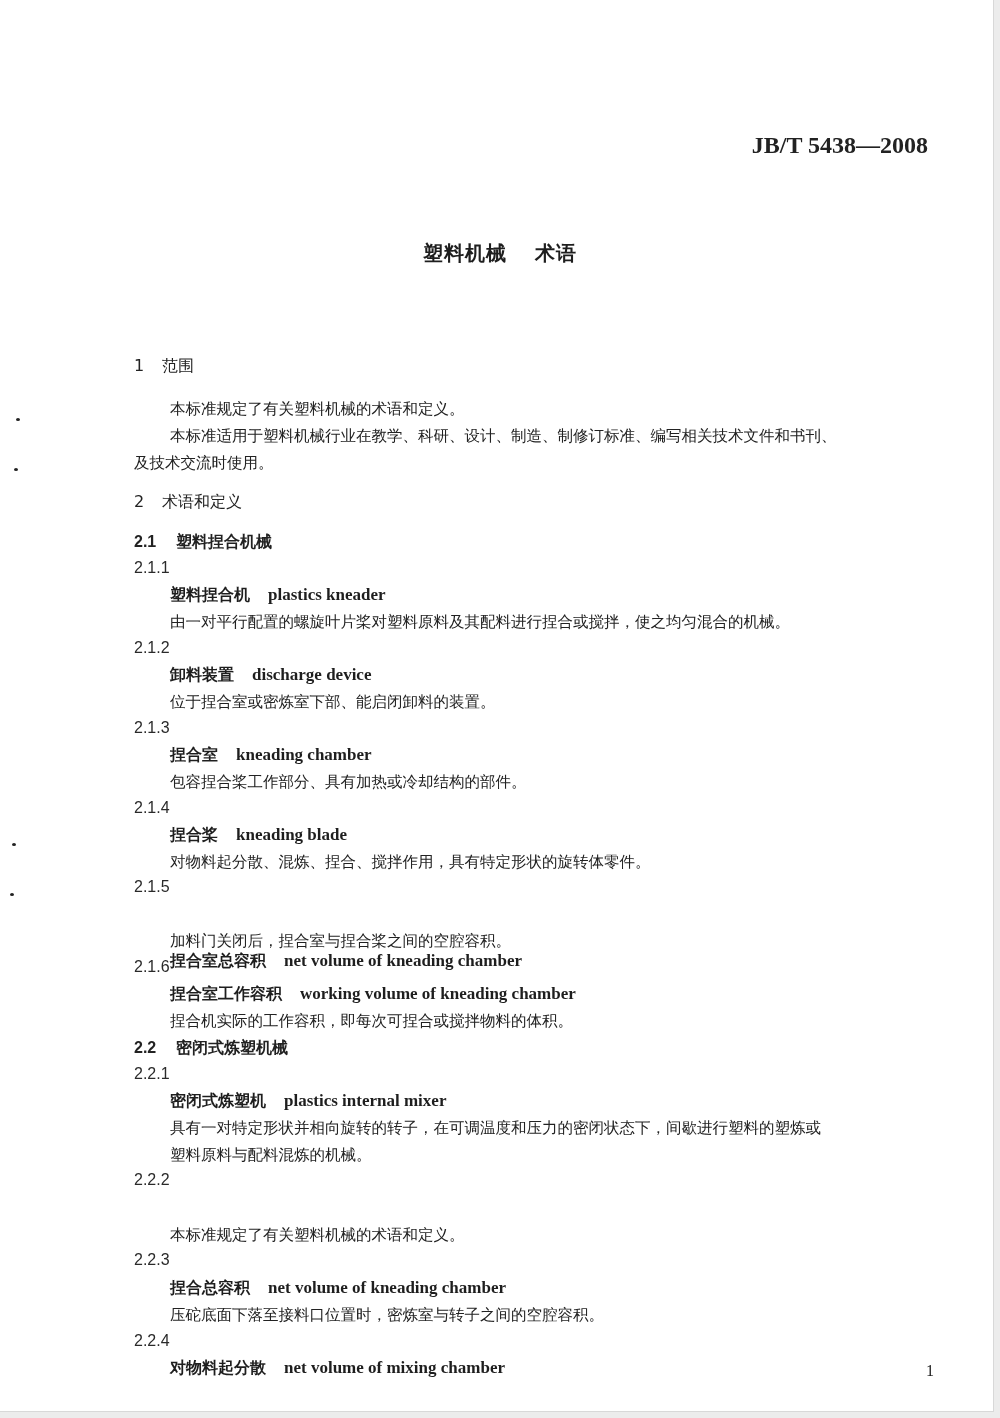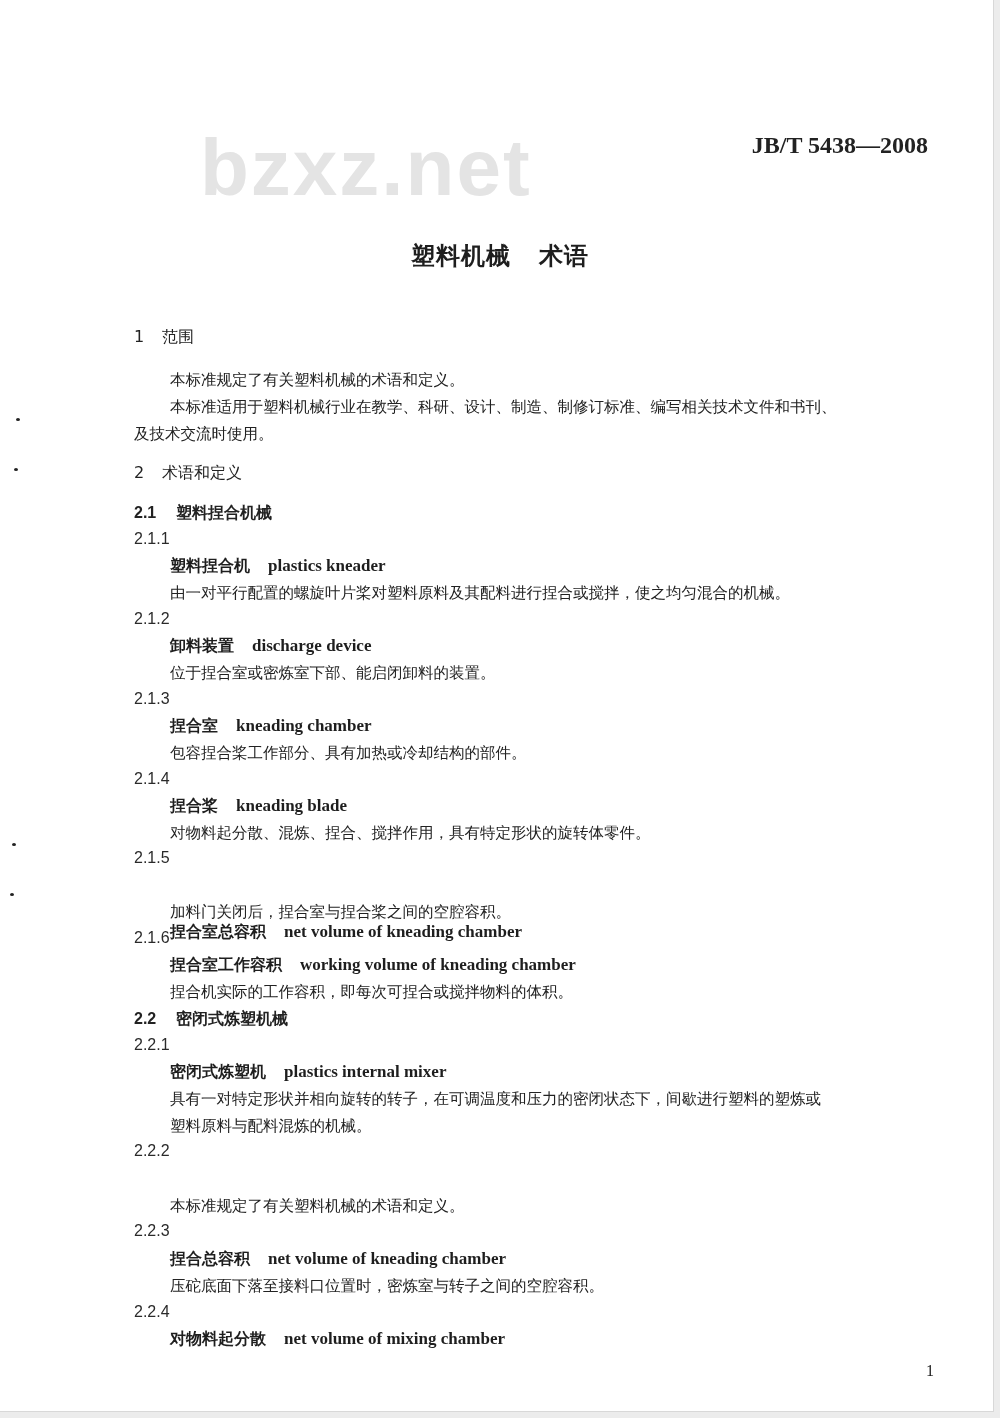--- a/index.html
+++ b/index.html
@@ -18,42 +18,41 @@
     font-family: "Liberation Serif", serif; font-weight: bold;
     font-size: 24px; letter-spacing: 0px; color: #222;
   }
   .watermark {
     position: absolute; left: 200px; top: 128px;
     font-family: "Liberation Sans", sans-serif; font-weight: bold;
     font-size: 80px; line-height: 80px; color: #e4e4e4; letter-spacing: 2px;
   }
   .doc-title {
     position: absolute; left: 0; width: 1000px; top: 240px; text-align: center;
-    font-size: 24px; font-weight: bold; letter-spacing: 1px; color: #1e1e1e;
+    font-size: 20px; font-weight: bold; letter-spacing: 1px; color: #1e1e1e;
   }
   .doc-title .gap { display: inline-block; width: 28px; }
-  .abs { position: absolute; white-space: nowrap; }
+  .abs { position: absolute; white-space: nowrap; margin-top: 29px; }
   .h1 { font-size: 16px; color: #222; }
   .h1 .num { display: inline-block; width: 28px; }
   .para { font-size: 15.5px; color: #222; }
   .sec-num { font-size: 16px; color: #2a2a2a; font-family: "Liberation Sans", sans-serif; }
   .h2 .num { display: inline-block; width: 42px; font-family: "Liberation Sans", sans-serif; }
   .h2 { font-size: 16px; font-weight: bold; color: #222; }
   .term { font-size: 16px; font-weight: bold; color: #1e1e1e; }
   .term .en { font-family: "Liberation Serif", serif; font-weight: bold; font-size: 17px; margin-left: 18px; }
   .def { font-size: 15.5px; color: #222; }
   .page-no { position: absolute; left: 926px; top: 1362px; font-family: "Liberation Serif", serif; font-size: 16px; color: #222; }
   .speck { position: absolute; width: 4px; height: 3px; background: #222; border-radius: 50%; }
 </style>
 </head>
 <body>
 
 <div class="page">
 
-  <div class="watermark">bzxz.net</div>
   <div class="std-code">JB/T 5438—2008</div>
 
   <div class="doc-title">
     <span>塑料机械</span><span class="gap"></span><span>术语</span>
   </div>
 
   <div class="abs h1" style="left:134px; top:327px;">
     <span class="num">1</span><span>范围</span>
   </div>
   <div class="abs para" style="left:170px; top:370px;">本标准规定了有关塑料机械的术语和定义。</div>

